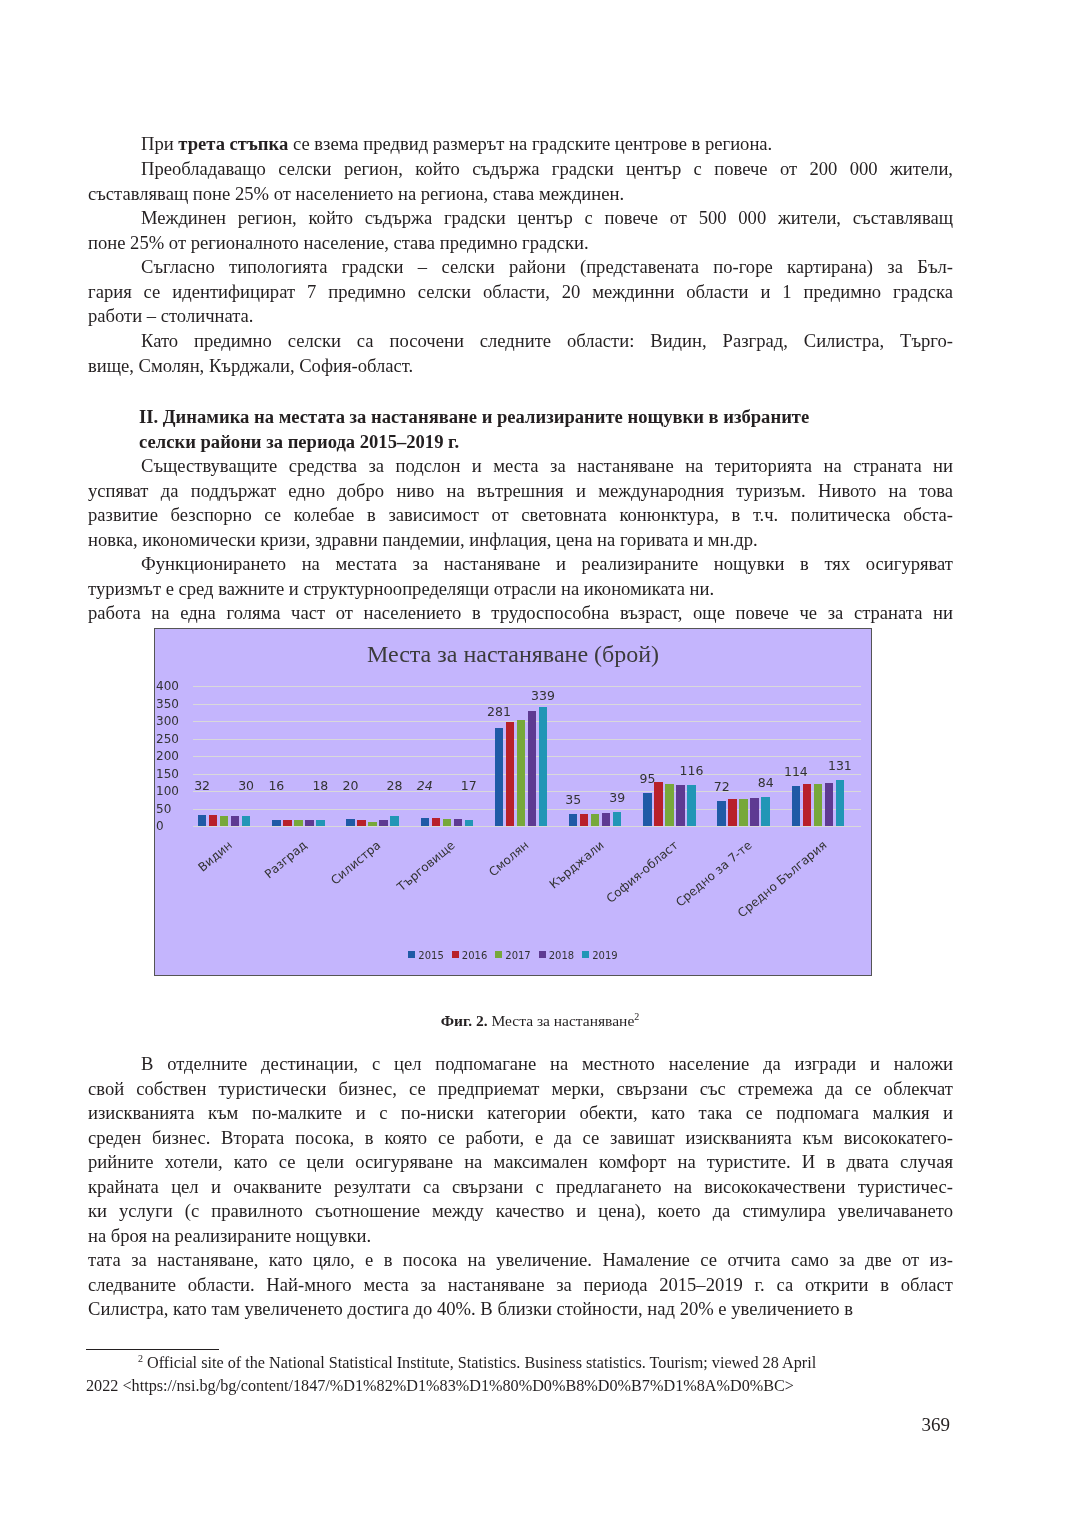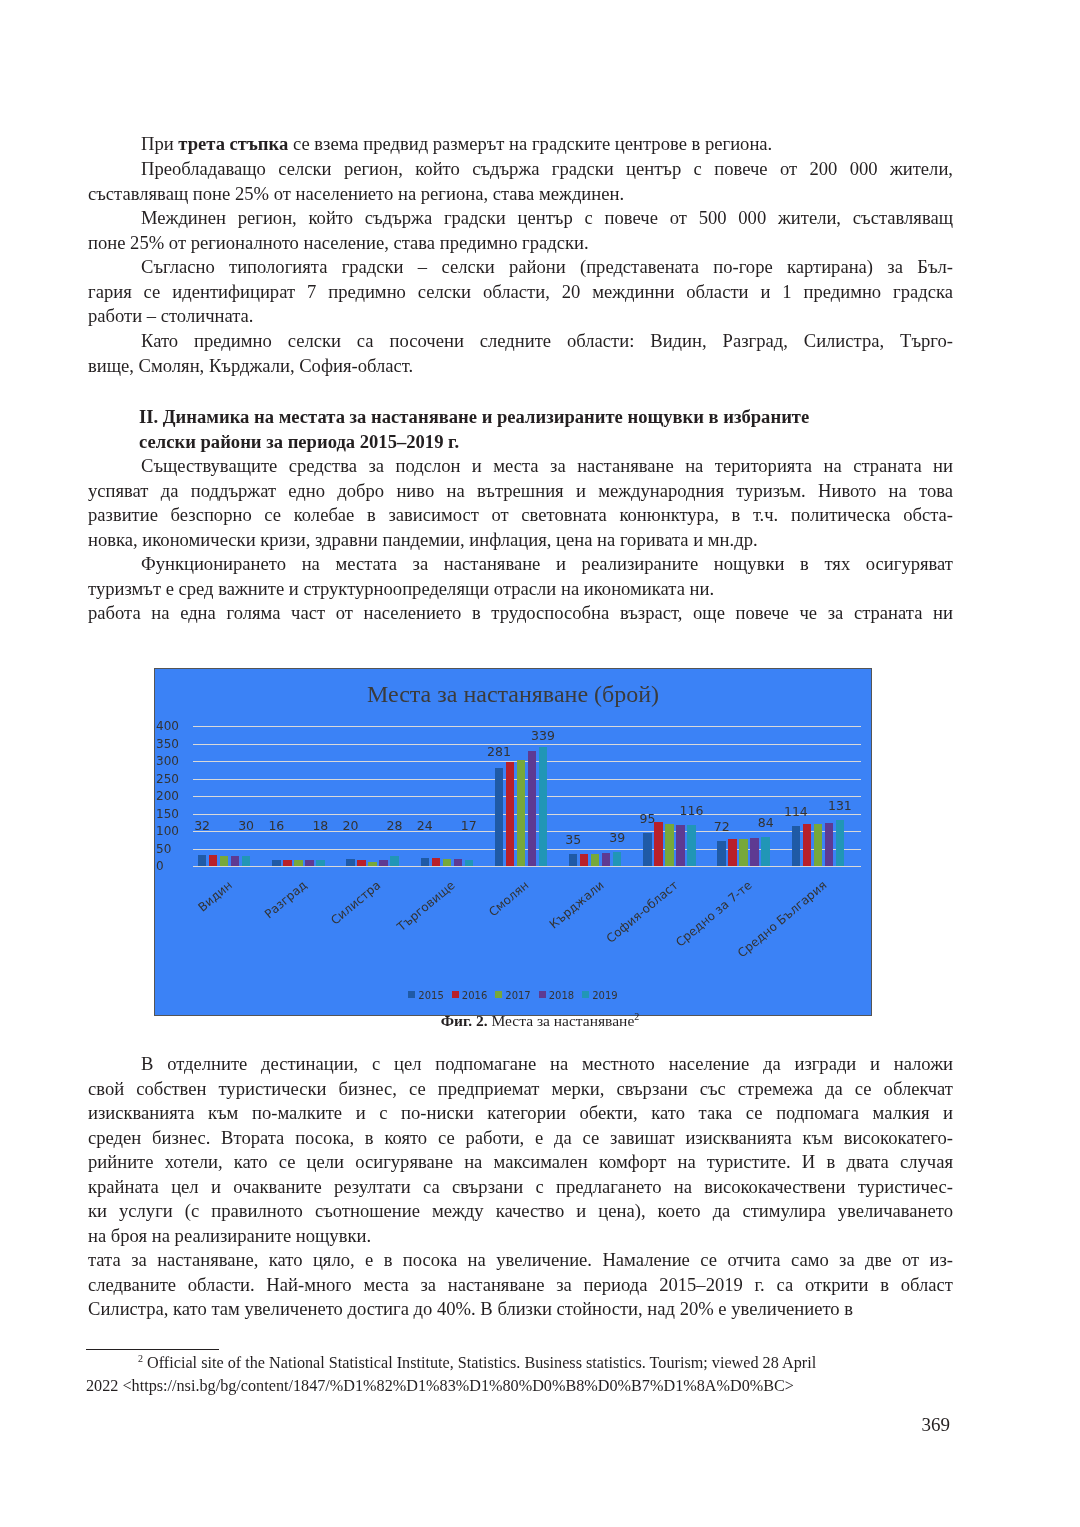--- a/index.html
+++ b/index.html
@@ -1,19 +1,19 @@
 <!DOCTYPE html>
 <html><head>
 <meta charset="utf-8">
 <style>
   html, body { margin: 0; padding: 0; background: #ffffff; }
   body { width: 1080px; height: 1527px; position: relative; overflow: hidden; color: #231f20; }
   .page { position: absolute; left: 139px; top: 132px; width: 812px; font-family: "Liberation Serif", serif; font-size: 18.6px; line-height: 24.5px; }
   .line { display: block; white-space: nowrap; }
-  .chart-box { position: absolute; left: 154px; top: 668px; width: 718px; height: 348px; border: 1.5px solid #555; box-sizing: border-box; background: #3b82f6; font-family: "DejaVu Sans", sans-serif; }
+  .chart-box { position: absolute; left: 154px; top: 628px; width: 718px; height: 348px; border: 1.5px solid #555; box-sizing: border-box; background: #c4b5fd; font-family: "DejaVu Sans", sans-serif; }
   .chart-title { position: absolute; left: 0; right: 0; top: 12px; text-align: center; font-family: "Liberation Serif", serif; font-size: 24px; color: #3b3b3b; }
   .plot { position: absolute; left: 38px; top: 57px; width: 668px; height: 140px; }
   .gridline { position: absolute; left: 0; right: 0; height: 1px; background: #d9d9d9; }
   .ytick { position: absolute; left: -37px; width: 32px; font-size: 12px; color: #333; line-height: 12px; text-align: left; }
   .bar { position: absolute; bottom: 0; width: 8px; }
   .dlabel { position: absolute; font-size: 12.5px; color: #333; white-space: nowrap; transform: translateX(-50%); }
   .xlabel { position: absolute; font-size: 12px; color: #333; white-space: nowrap; transform-origin: right top; transform: rotate(-40deg); text-align: right; }
   .legend { position: absolute; left: 0; right: 0; top: 321px; text-align: center; font-size: 10px; color: #333; }
   .legend-item { display: inline-block; margin: 0 4px; }
   .swatch { display: inline-block; width: 7px; height: 7px; margin-right: 3px; vertical-align: 1px; }
@@ -106,21 +106,21 @@
       <div class="bar" style="left: 175.306px; width: 8.5px; height: 4.2px; background: rgb(119, 168, 58);"></div>
       <div class="bar" style="left: 186.306px; width: 8.5px; height: 5.6px; background: rgb(94, 58, 146);"></div>
       <div class="bar" style="left: 197.306px; width: 8.5px; height: 9.8px; background: rgb(33, 150, 182);"></div>
       <div class="dlabel" style="left: 157.556px; top: 92px;">20</div>
       <div class="dlabel" style="left: 201.556px; top: 92px;">28</div>
       <div class="bar" style="left: 227.528px; width: 8.5px; height: 8.4px; background: rgb(31, 90, 166);"></div>
       <div class="bar" style="left: 238.528px; width: 8.5px; height: 8.4px; background: rgb(184, 32, 42);"></div>
       <div class="bar" style="left: 249.528px; width: 8.5px; height: 6.65px; background: rgb(119, 168, 58);"></div>
       <div class="bar" style="left: 260.528px; width: 8.5px; height: 6.65px; background: rgb(94, 58, 146);"></div>
       <div class="bar" style="left: 271.528px; width: 8.5px; height: 5.95px; background: rgb(33, 150, 182);"></div>
-      <div class="dlabel" style="left: 231.778px; top: 92px;">24</div>
+      <div class="dlabel" style="left: 231.778px; top: 92px; font-style: italic;">24</div>
       <div class="dlabel" style="left: 275.778px; top: 92px;">17</div>
       <div class="bar" style="left: 301.75px; width: 8.5px; height: 98.35px; background: rgb(31, 90, 166);"></div>
       <div class="bar" style="left: 312.75px; width: 8.5px; height: 103.6px; background: rgb(184, 32, 42);"></div>
       <div class="bar" style="left: 323.75px; width: 8.5px; height: 106.05px; background: rgb(119, 168, 58);"></div>
       <div class="bar" style="left: 334.75px; width: 8.5px; height: 115.5px; background: rgb(94, 58, 146);"></div>
       <div class="bar" style="left: 345.75px; width: 8.5px; height: 118.65px; background: rgb(33, 150, 182);"></div>
       <div class="dlabel" style="left: 306px; top: 17.65px;">281</div>
       <div class="dlabel" style="left: 350px; top: 2.35px;">339</div>
       <div class="bar" style="left: 375.972px; width: 8.5px; height: 12.25px; background: rgb(31, 90, 166);"></div>
       <div class="bar" style="left: 386.972px; width: 8.5px; height: 12.25px; background: rgb(184, 32, 42);"></div>

